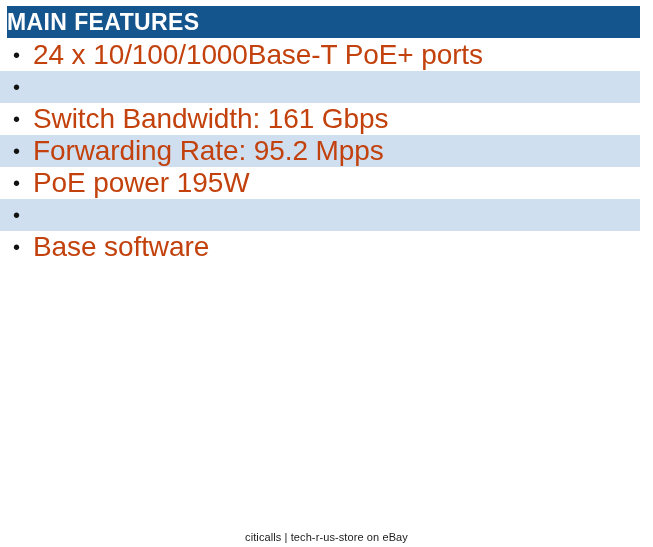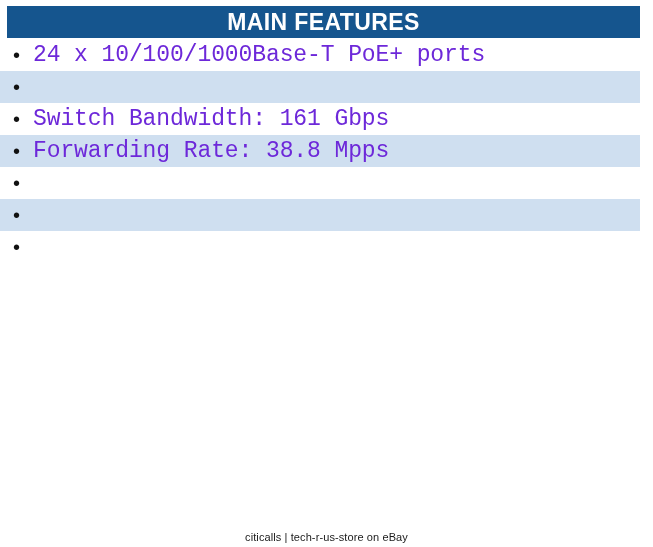--- a/index.html
+++ b/index.html
@@ -28,21 +28,21 @@
   
   .features-header {
     position: absolute;
     left: 7px;
     top: 6px;
     width: 633px;
     height: 32px;
     background: #15558E;
     display: flex;
     align-items: center;
-    justify-content: center;
+    justify-content: flex-start;
   }
   .features-header-title {
     color: #ffffff;
     font-family: "Liberation Sans", sans-serif;
     font-weight: bold;
     font-size: 23px;
     line-height: 23px;
     letter-spacing: 0.4px;
     white-space: nowrap;
   }
@@ -68,24 +68,24 @@
   .feature-bullet {
     width: 33px;
     flex: 0 0 33px;
     text-align: center;
     font-size: 20px;
     line-height: 32px;
     color: #111111;
     font-family: "Liberation Sans", sans-serif;
   }
   .feature-text {
-    font-family: Liberation Mono, monospace;
-    font-size: 23px;
+    font-family: Liberation Sans, sans-serif;
+    font-size: 28px;
     line-height: 32px;
-    color: #6d28d9;
+    color: #c2410c;
     white-space: nowrap;
     letter-spacing: -0.1px;
   }
 
   
   .footer-watermark {
     position: absolute;
     left: 0;
     top: 527px;
     width: 653px;
@@ -116,30 +116,32 @@
       </div>
       <div class="feature-row striped">
         <span class="feature-bullet">•</span>
       </div>
       <div class="feature-row">
         <span class="feature-bullet">•</span>
         <span class="feature-text">Switch Bandwidth: 161 Gbps</span>
       </div>
       <div class="feature-row striped">
         <span class="feature-bullet">•</span>
-        <span class="feature-text">Forwarding Rate: 38.8 Mpps</span>
+        <span class="feature-text">Forwarding Rate: 95.2 Mpps</span>
       </div>
       <div class="feature-row">
         <span class="feature-bullet">•</span>
+        <span class="feature-text">PoE power 195W</span>
       </div>
       <div class="feature-row striped">
         <span class="feature-bullet">•</span>
       </div>
       <div class="feature-row">
         <span class="feature-bullet">•</span>
+        <span class="feature-text">Base software</span>
       </div>
     </div>
 
   <div class="footer-watermark">
     <span class="footer-watermark-text">citicalls | tech-r-us-store on eBay</span>
   </div>
 
 </div>
 
 </body></html>

